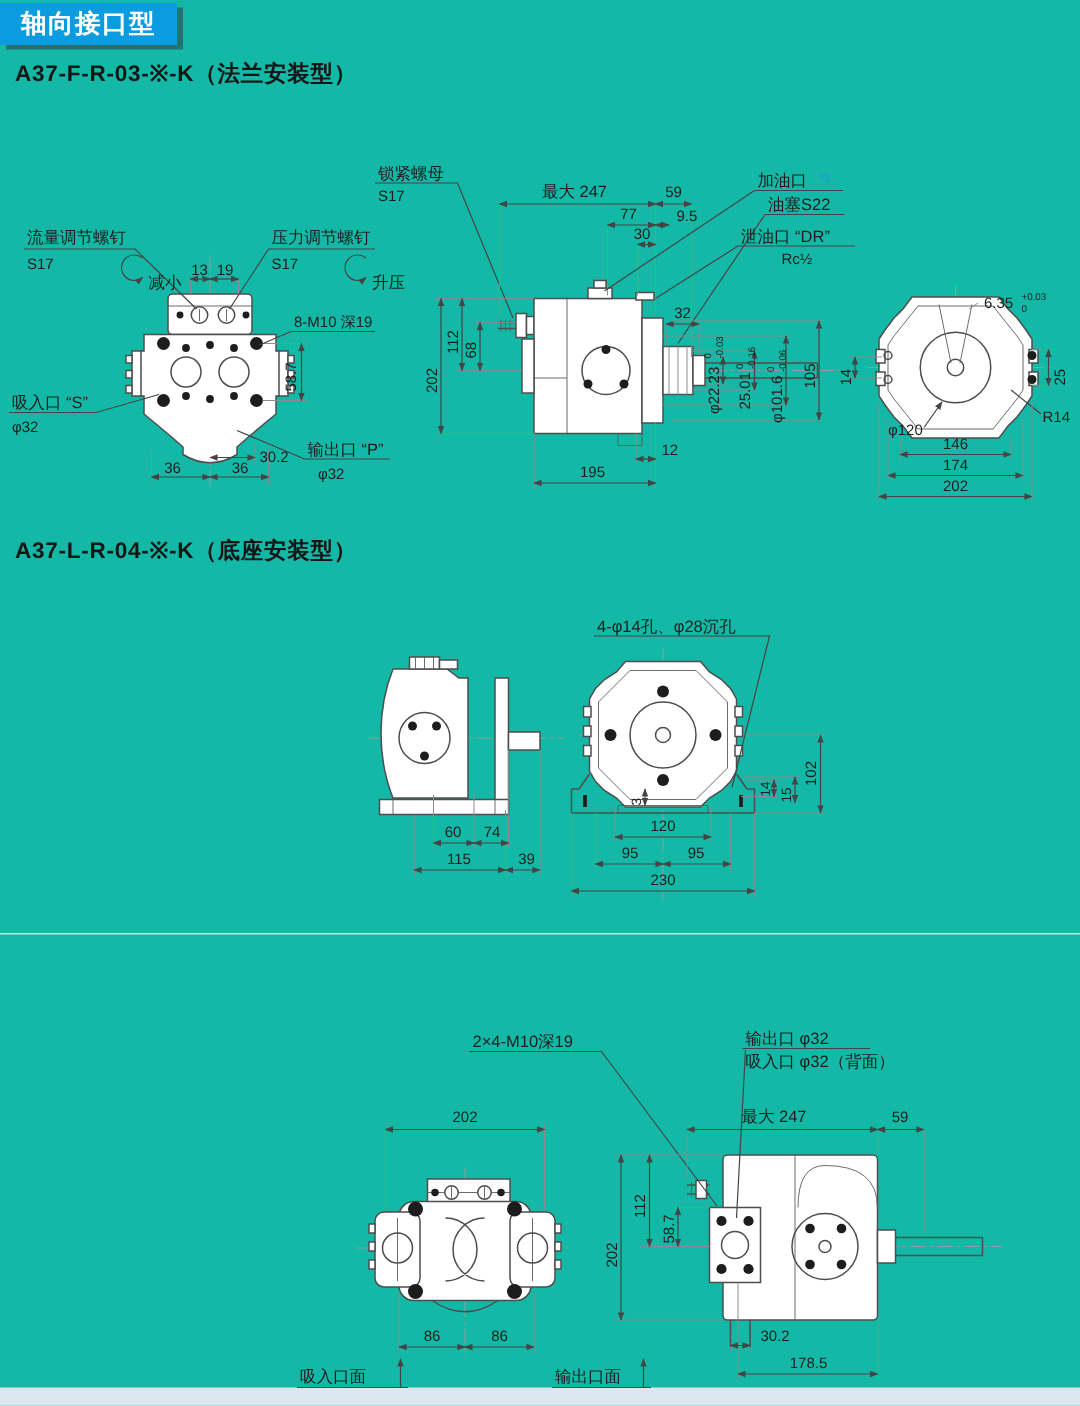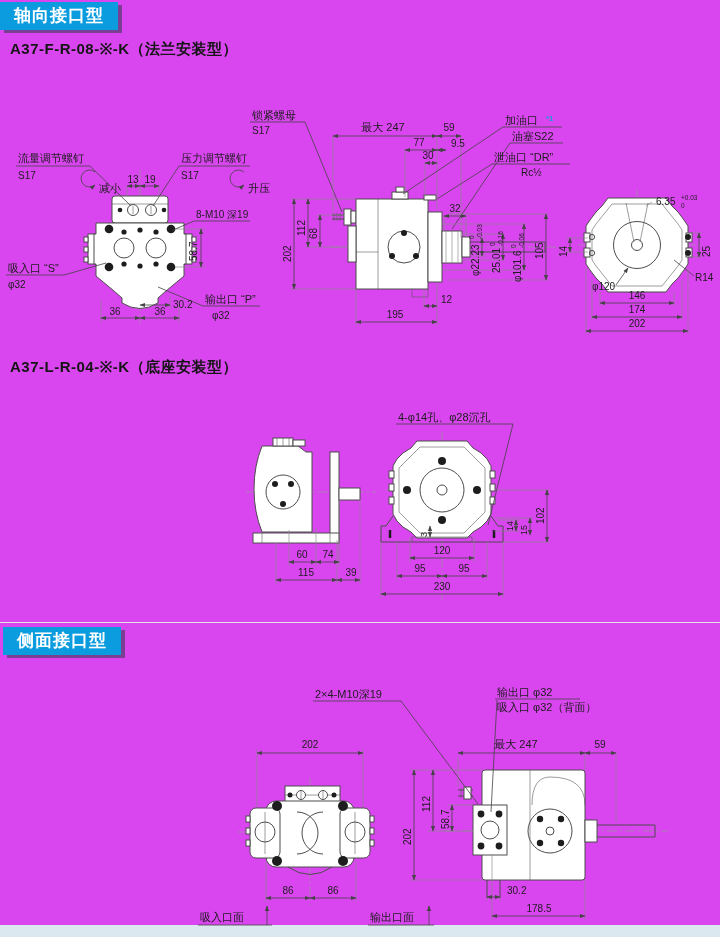--- a/index.html
+++ b/index.html
@@ -1,16 +1,16 @@
 <!DOCTYPE html>
 <html><head>
 <meta charset="utf-8">
 <style>
   html,body{margin:0;padding:0;background:#ffffff;}
-  #page{position:relative;width:720px;height:937px;background:#d946ef;overflow:hidden;
+  #page{position:relative;width:720px;height:937px;background:#14b8a6;overflow:hidden;
         font-family:"Liberation Sans",sans-serif;}
   .hdr{position:absolute;left:0;height:28px;line-height:28px;padding:0 14px;
        background:#0b9cdf;color:#fff;font-size:17px;font-weight:bold;
        box-shadow:4px 3px 0 rgba(43,57,71,.55);letter-spacing:1px;}
   .ttl{position:absolute;left:10px;color:#151515;font-size:15px;font-weight:bold;letter-spacing:.5px;}
   .sep{position:absolute;left:0;width:720px;height:1px;background:#e3e3e3;}
   .band{position:absolute;left:0;top:925px;width:720px;height:12px;background:#dce8f0;}
   svg{position:absolute;left:0;top:0;}
   svg text{fill:#1d1d1d;font-size:10px;font-family:"Liberation Sans",sans-serif;}
   .cn{font-size:11px;}
@@ -25,24 +25,23 @@
   .ext{stroke:#8a8a8a;stroke-width:.65;fill:none;}
   .cl{stroke:#999;stroke-width:.65;stroke-dasharray:10 3 2 3;fill:none;}
   .dot{fill:#1d1d1d;stroke:none;}
 </style>
 </head>
 <body>
 
 <div id="page">
 
   <div class="hdr" style="top:2px">轴向接口型</div>
-  <div class="ttl" style="top:38px">A37-F-R-08-※-K（法兰安装型）</div>
+  <div class="ttl" style="top:38px">A37-F-R-03-※-K（法兰安装型）</div>
   <div class="ttl" style="top:356px">A37-L-R-04-※-K（底座安装型）</div>
   <div class="sep" style="top:622px"></div>
-  <div class="hdr" style="top:627px;left:3px">侧面接口型</div>
   <div class="band"></div>
 
   <svg width="720" height="937" viewBox="0 0 720 937">
     <defs>
       <marker id="a" viewBox="0 0 10 10" refX="9" refY="5" markerWidth="7" markerHeight="7" orient="auto-start-reverse">
         <path d="M0,1.2 L10,5 L0,8.8 z" fill="#444"></path>
       </marker>
     </defs>
 
     <g>

